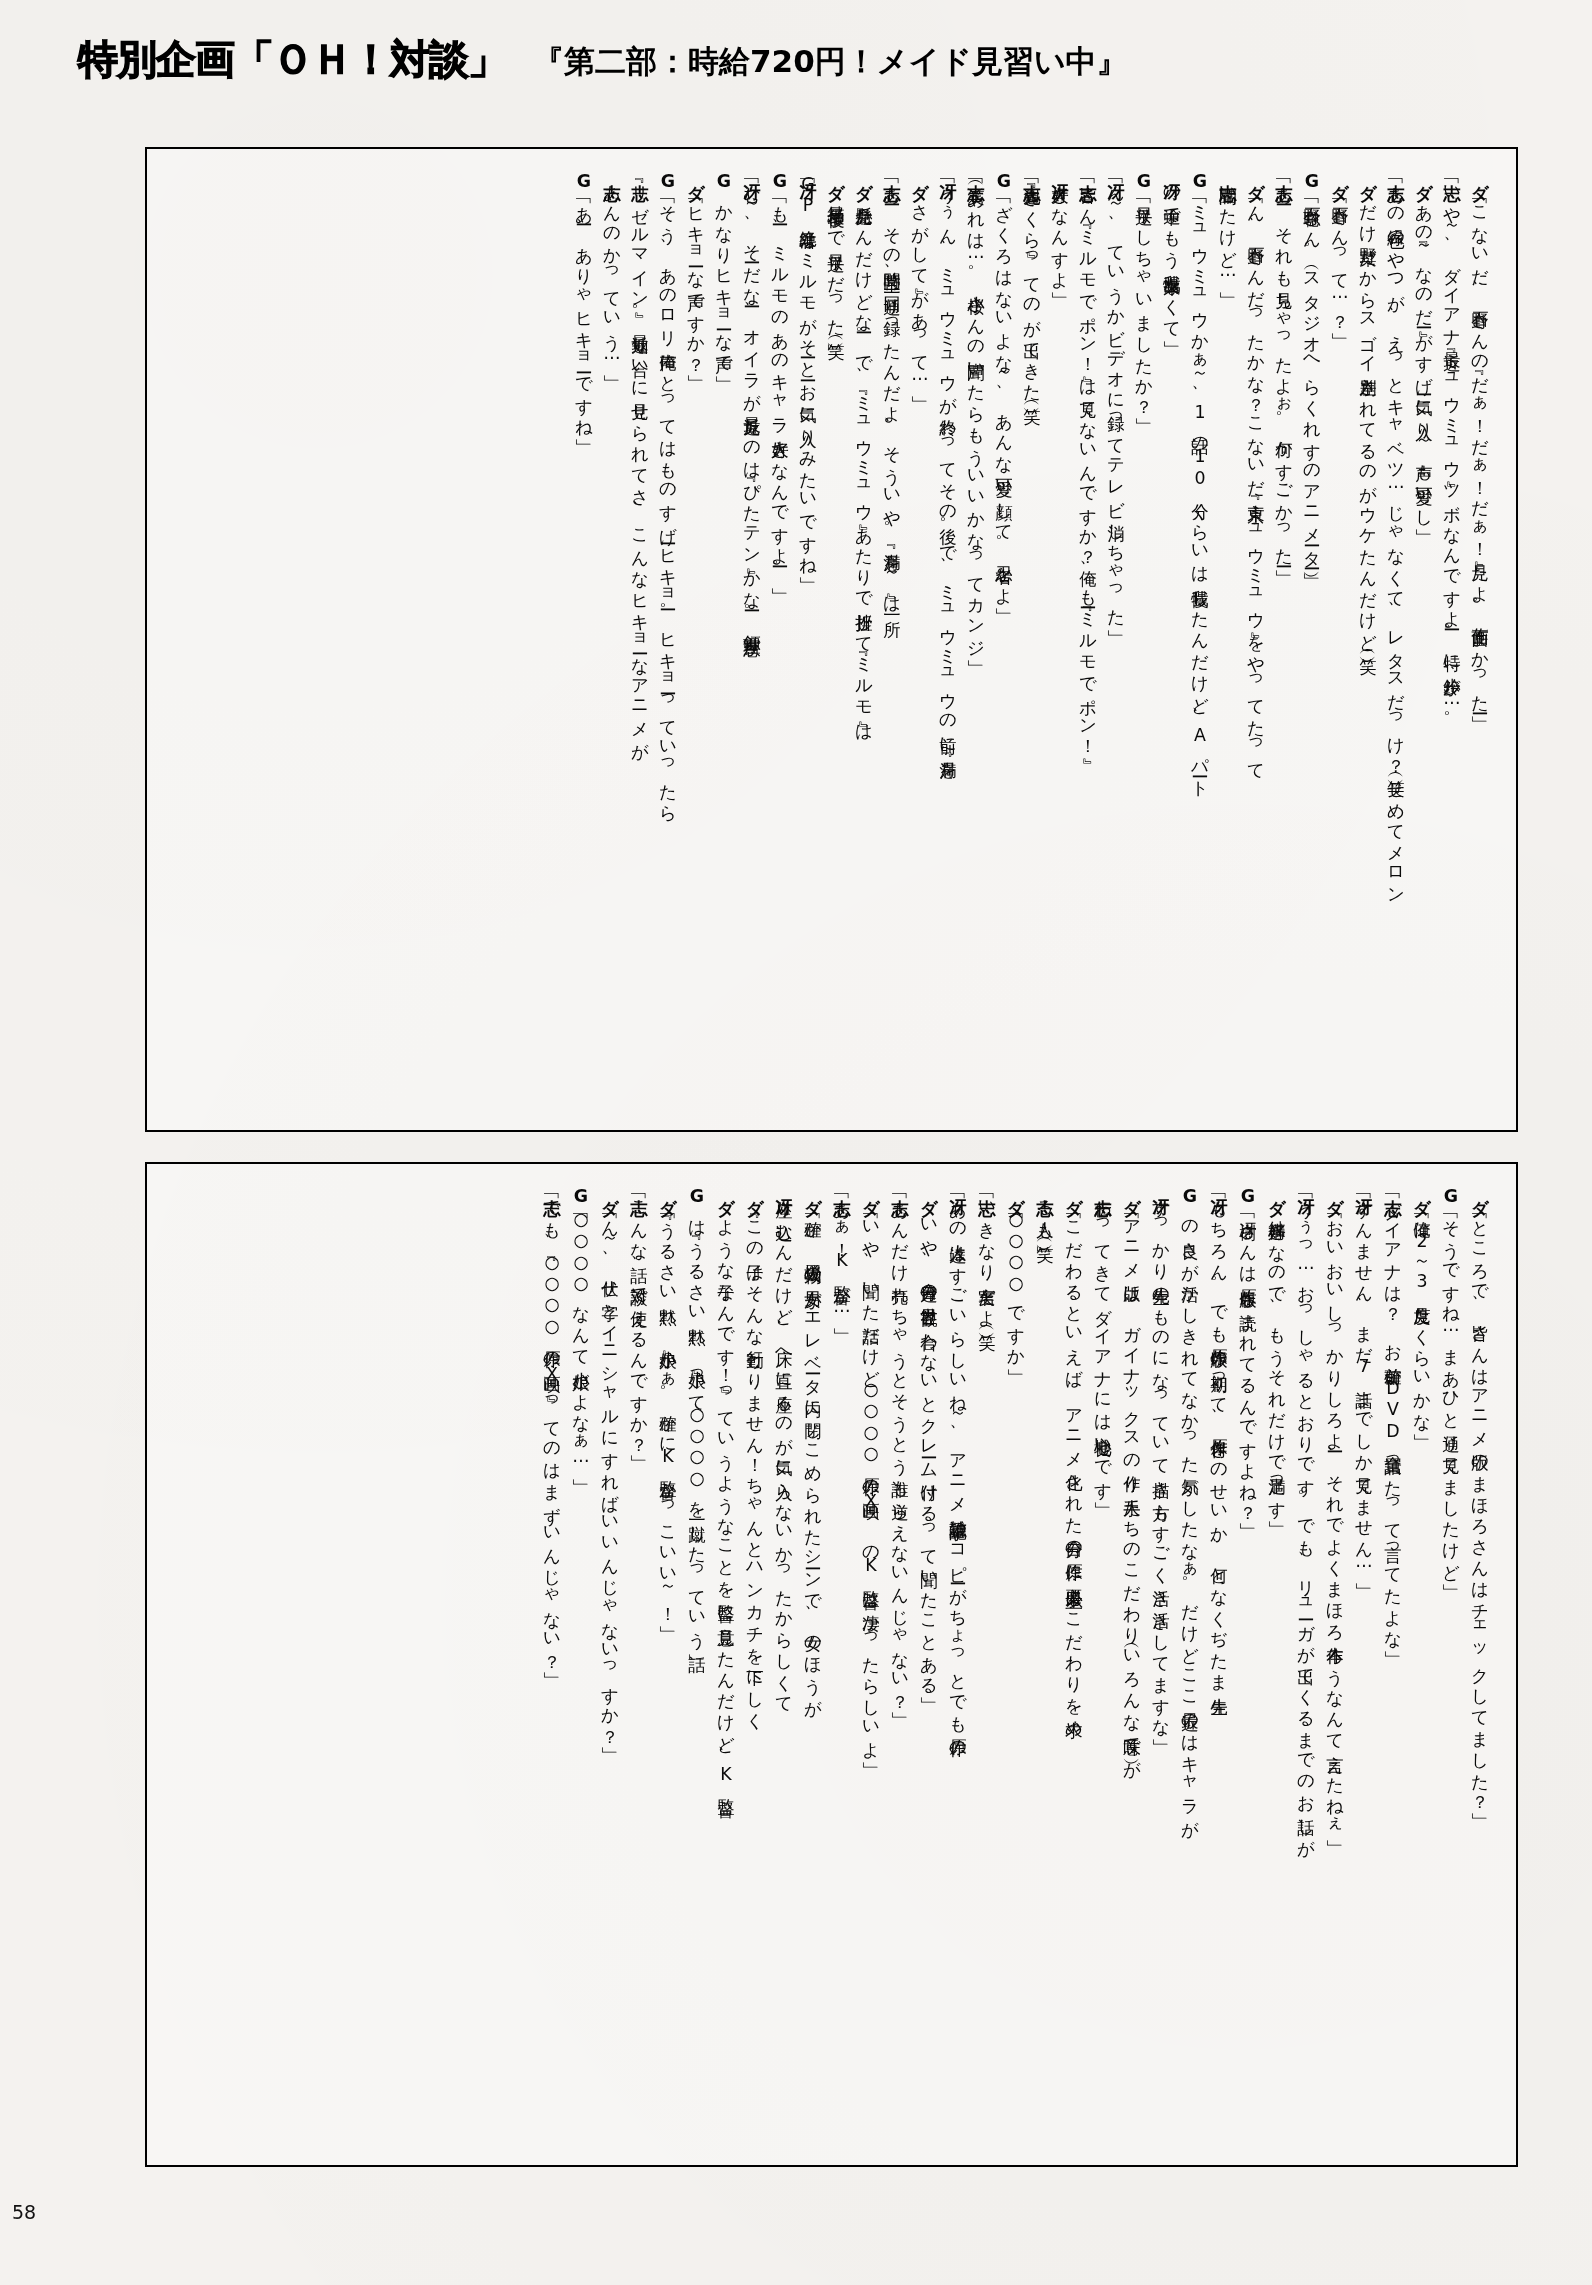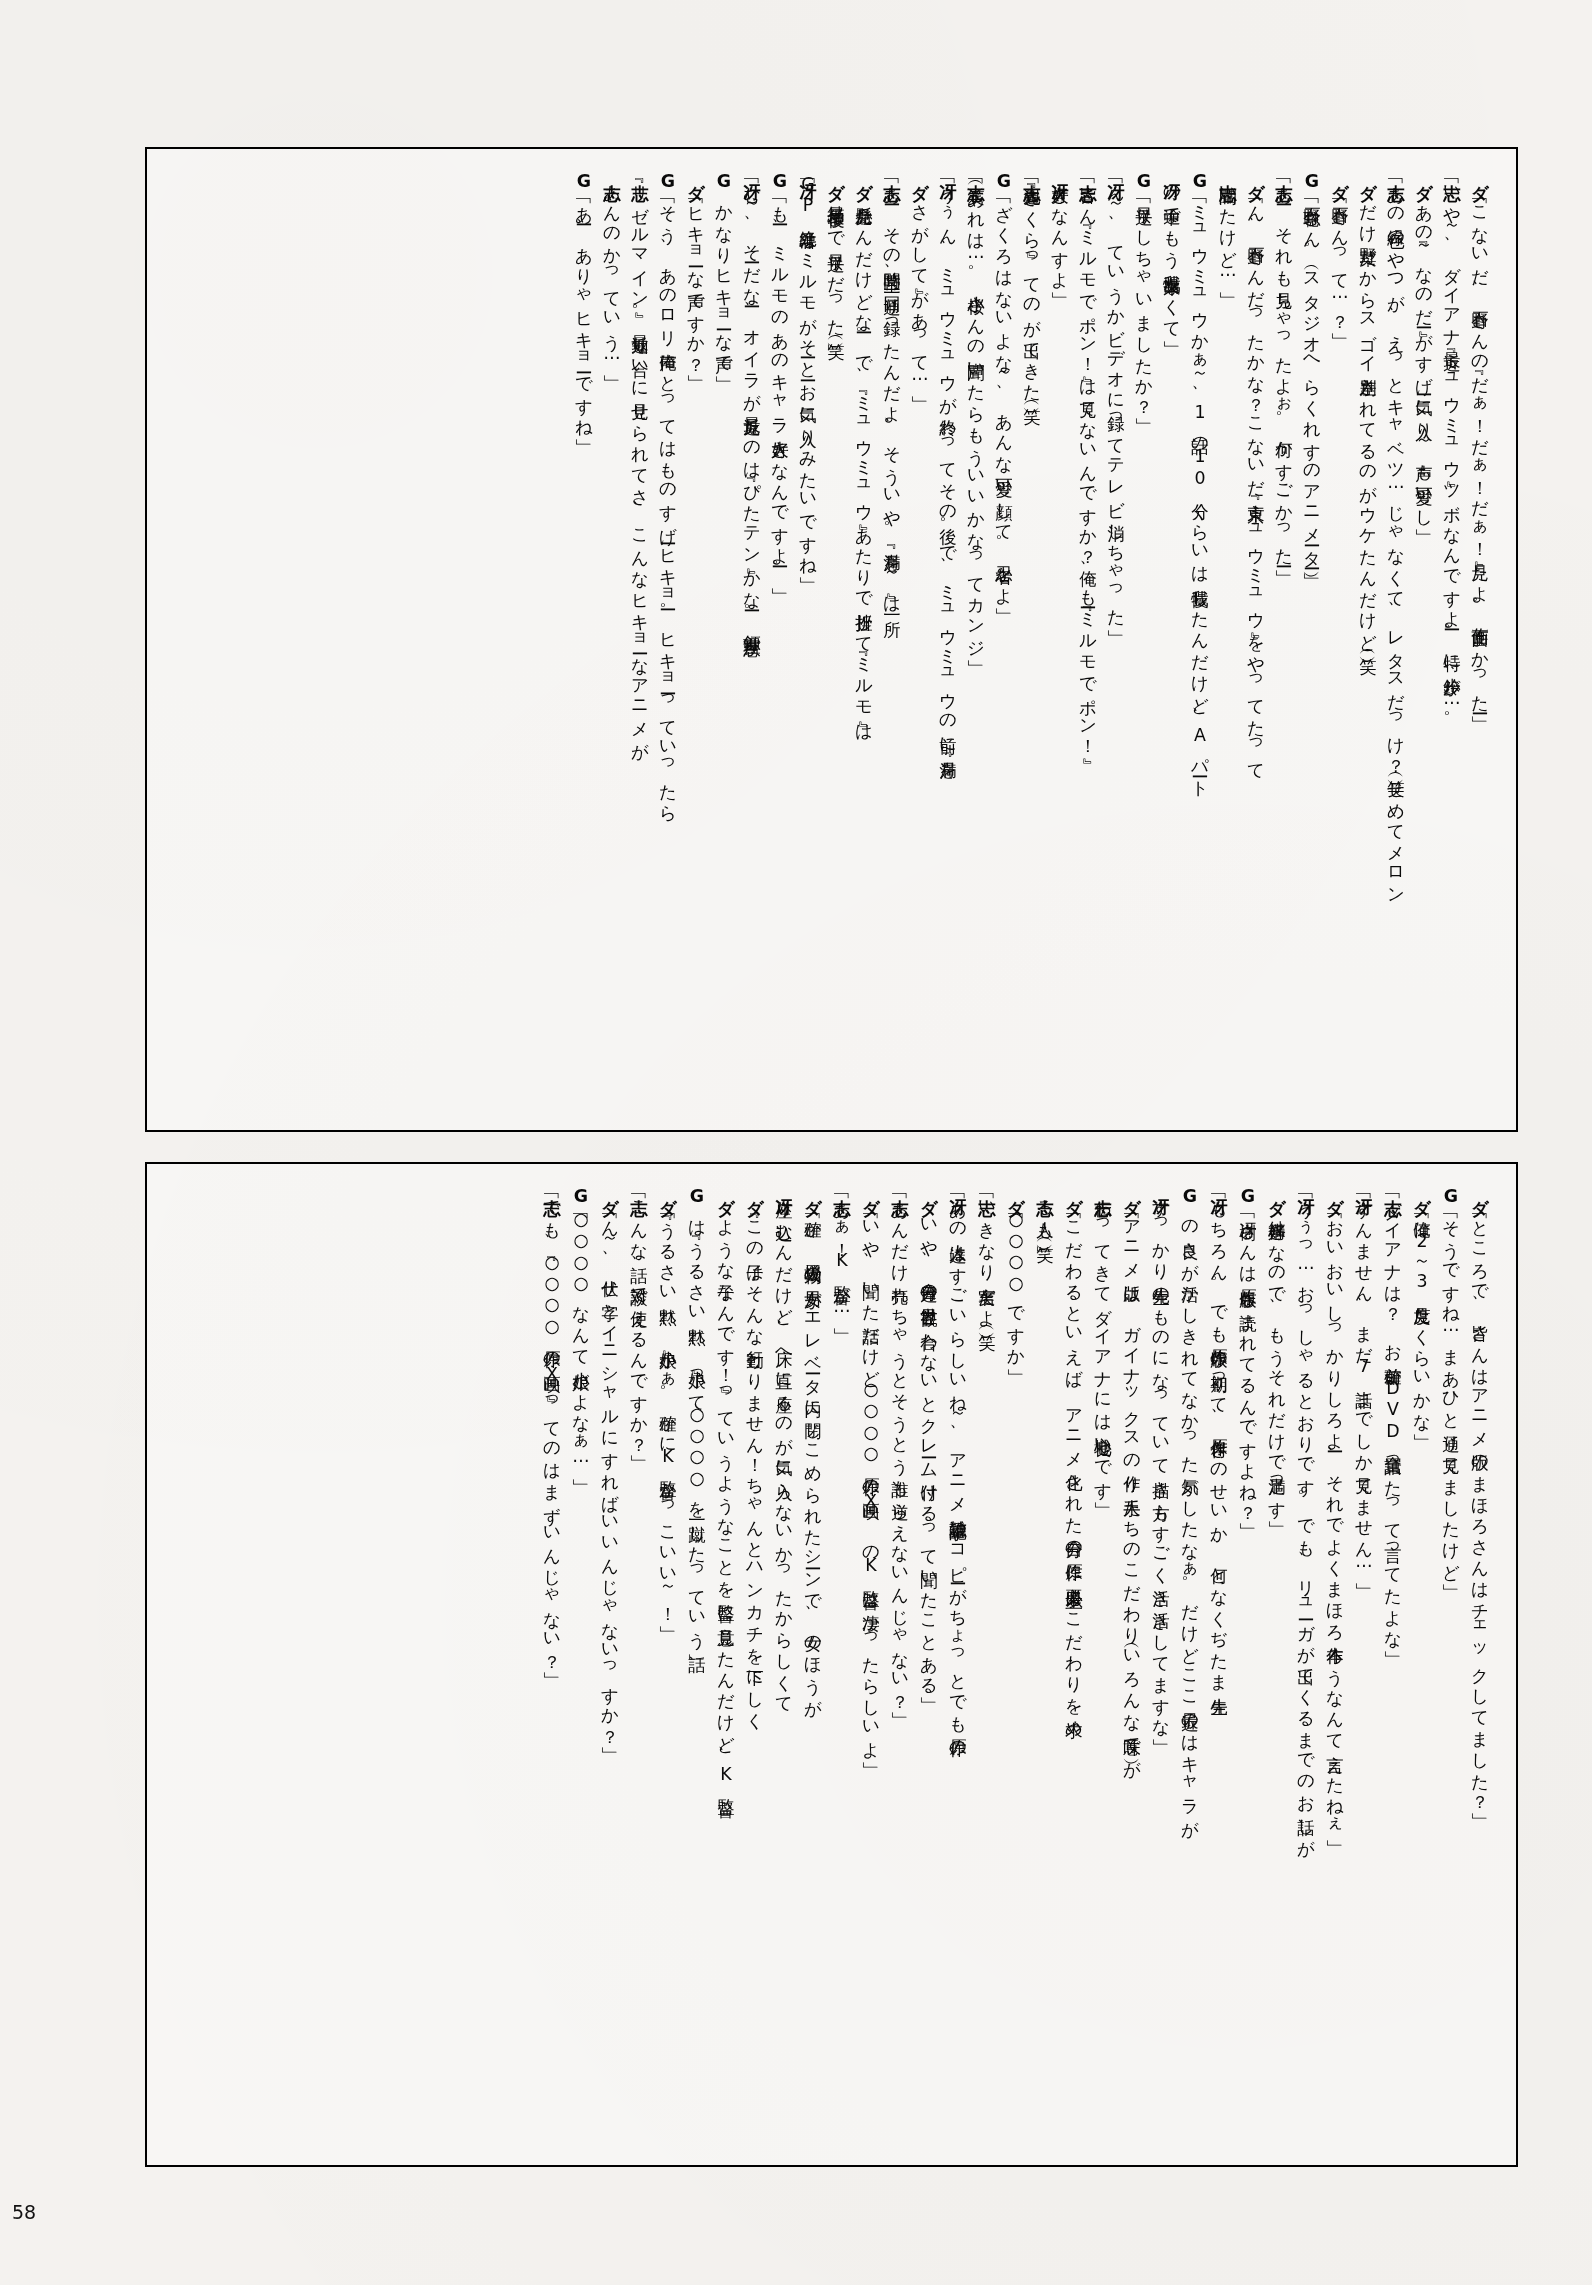--- a/index.html
+++ b/index.html
@@ -117,20 +117,24 @@
     font-family: "DejaVu Sans", sans-serif;
     font-size: 19px;
     color: #111;
   }
 </style>
 </head>
 <body>
 
 <div class="page">
 
+  <div class="title-bar">
+    <div class="title-main">特別企画「ＯＨ！対談」</div>
+    <div class="title-sub">『第二部：時給720円！メイド見習い中』</div>
+  </div>
 
   <div class="panel" id="panel-top">
     <div class="vcols">
         <div class="vline"><span class="spk">ダ</span><span>「こないだ、石野さんの『だぁ！だぁ！だぁ！』見たよ。作画面よかったー」</span></div>
         <div class="vline"><span class="spk">志</span><span>「いや～、ダイアナ最近『ミュウミュウ』ツボなんですよー。特に歩鈴が…。</span></div>
         <div class="vline"><span class="spk">ダ</span><span>あの『～なのだー』がすげー気に入り～声も可愛いし」</span></div>
         <div class="vline"><span class="spk">志</span><span>「あの緑色のやつが、えっとキャベツ…じゃなくて、レタスだっけ？（笑）せめてメロン</span></div>
         <div class="vline"><span class="spk">ダ</span><span>だけ野菜だからスゴイ差別されてるのがウケたんだけど（笑）</span></div>
         <div class="vline"><span class="spk">ダ</span><span>「石野さんって…？」</span></div>
         <div class="vline"><span class="spk">G</span><span>「石野聡さん。（スタジオへらくれすのアニメーター）」</span></div>

